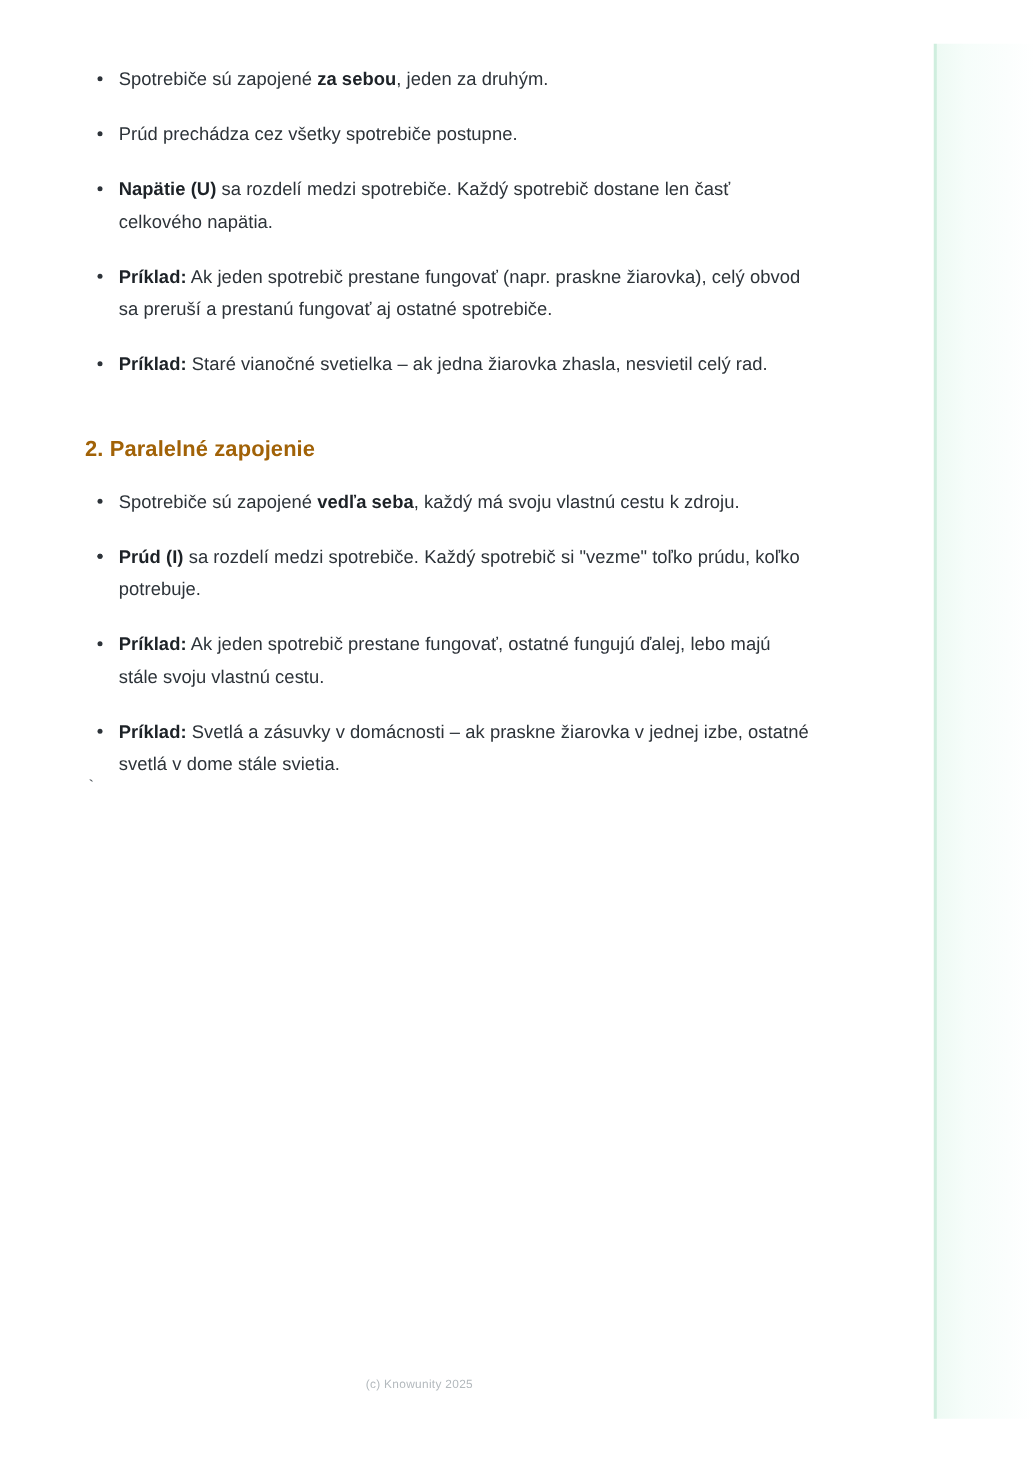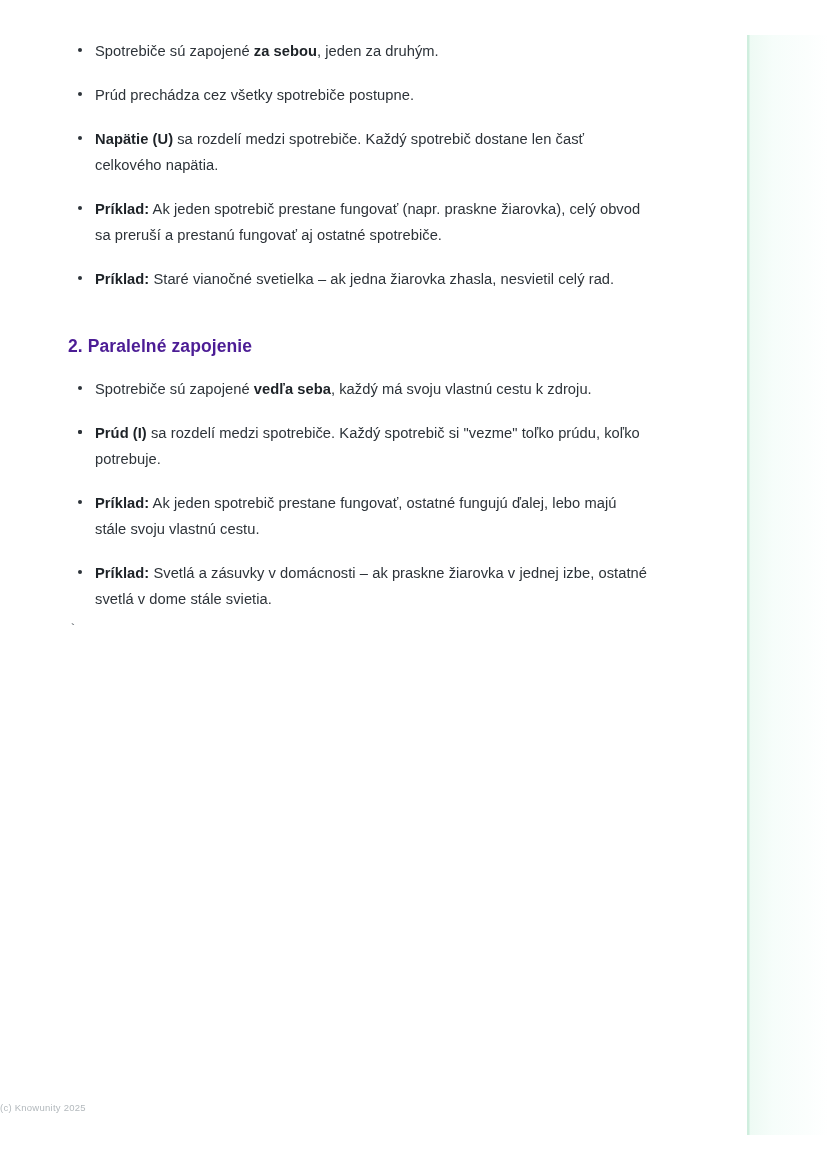--- a/index.html
+++ b/index.html
@@ -31,21 +31,21 @@
                 #f6fdfa 26px,
                 #fbfefd 60px,
                 #ffffff 81px);
     pointer-events: none;
   }
 
   
   #content {
     position: absolute;
     left: 0;
-    top: 0;
+    top: 13px;
     width: 700px;
     padding: 38px 0 0 0;
   }
 
   .block-list {
     list-style: none;
     margin: 0;
     padding: 0;
   }
 
@@ -76,21 +76,21 @@
     color: #1d2227;
   }
 
   
   .section-heading {
     margin: 0;
     padding: 0 0 0 68px;
     font-size: 17.5px;
     font-weight: 600;
     line-height: 24px;
-    color: #4c1d95;
+    color: #a16207;
     letter-spacing: 0.1px;
   }
 
   #section-one-list { margin-top: 0px; }
   #section-two-heading { margin-top: 42px; }
   #section-two-list { margin-top: 18px; }
 
   
   #stray-mark {
     position: absolute;
@@ -101,21 +101,21 @@
     color: #4a5258;
     font-family: "Liberation Mono", "DejaVu Sans Mono", monospace;
   }
 
   
   #page-footer {
     position: absolute;
     left: 0;
     top: 1101px;
     width: 732px;
-    text-align: left;
+    text-align: center;
     padding-right: 61px;
     box-sizing: border-box;
     font-size: 9.5px;
     line-height: 14px;
     color: #b3b9bd;
     letter-spacing: 0.25px;
   }
 </style>
 </head>
 <body>

